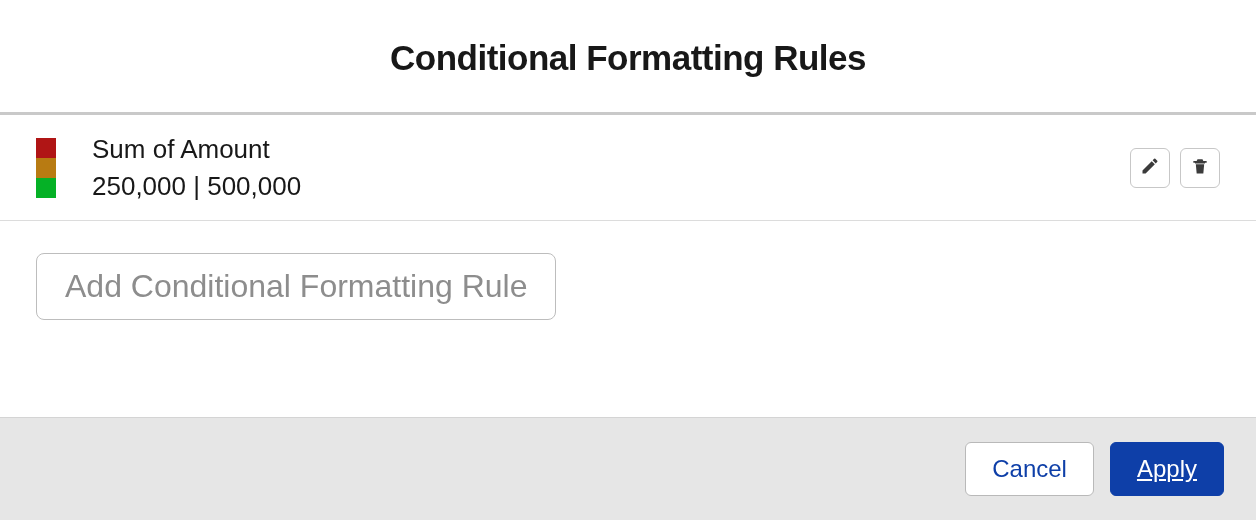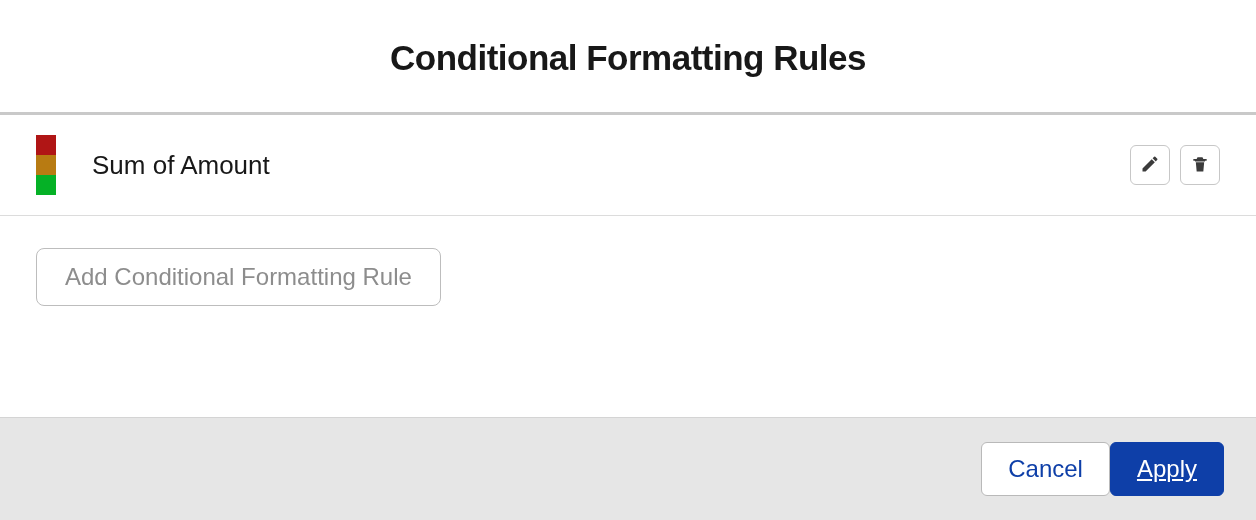--- a/index.html
+++ b/index.html
@@ -86,34 +86,35 @@
   .icon-btn svg {
     width: 20px;
     height: 20px;
     fill: #3b3b3b;
   }
   .add-area {
     padding: 32px 36px;
     flex: 1;
   }
   .add-btn {
-    font-size: 24px;
+    font-size: 32px;
     color: #8d8d8d;
     background: #ffffff;
     border: 1.5px solid #bdbdbd;
     border-radius: 8px;
     padding: 14px 28px;
     cursor: pointer;
   }
   .footer {
     background: #e6e6e6;
     border-top: 1px solid #d4d4d4;
     padding: 24px 32px;
     display: flex;
     justify-content: flex-end;
+    gap: 16px;
   }
   .btn {
     font-size: 24px;
     padding: 12px 26px;
     border-radius: 6px;
     cursor: pointer;
     font-weight: 400;
   }
   .btn-cancel {
     background: #ffffff;
@@ -137,20 +138,21 @@
 <div class="divider-thick"></div>
 
 <div class="rule-row">
   <div class="color-scale">
     <div class="seg" style="background:#b01515"></div>
     <div class="seg" style="background:#b87b12"></div>
     <div class="seg" style="background:#05b126"></div>
   </div>
   <div class="rule-text">
     <div class="rule-title">Sum of Amount</div>
+    <div class="rule-values">250,000 | 500,000</div>
   </div>
   <div class="rule-actions">
     <button class="icon-btn">
       <span>
         <svg viewBox="0 0 24 24">
             <path d="M3 17.25V21h3.75l11.06-11.06-3.75-3.75L3 17.25zM20.71 7.04a1 1 0 0 0 0-1.41l-2.34-2.34a1 1 0 0 0-1.41 0l-1.83 1.83 3.75 3.75 1.83-1.83z"></path>
           </svg>
       </span>
     </button>
     <button class="icon-btn">

